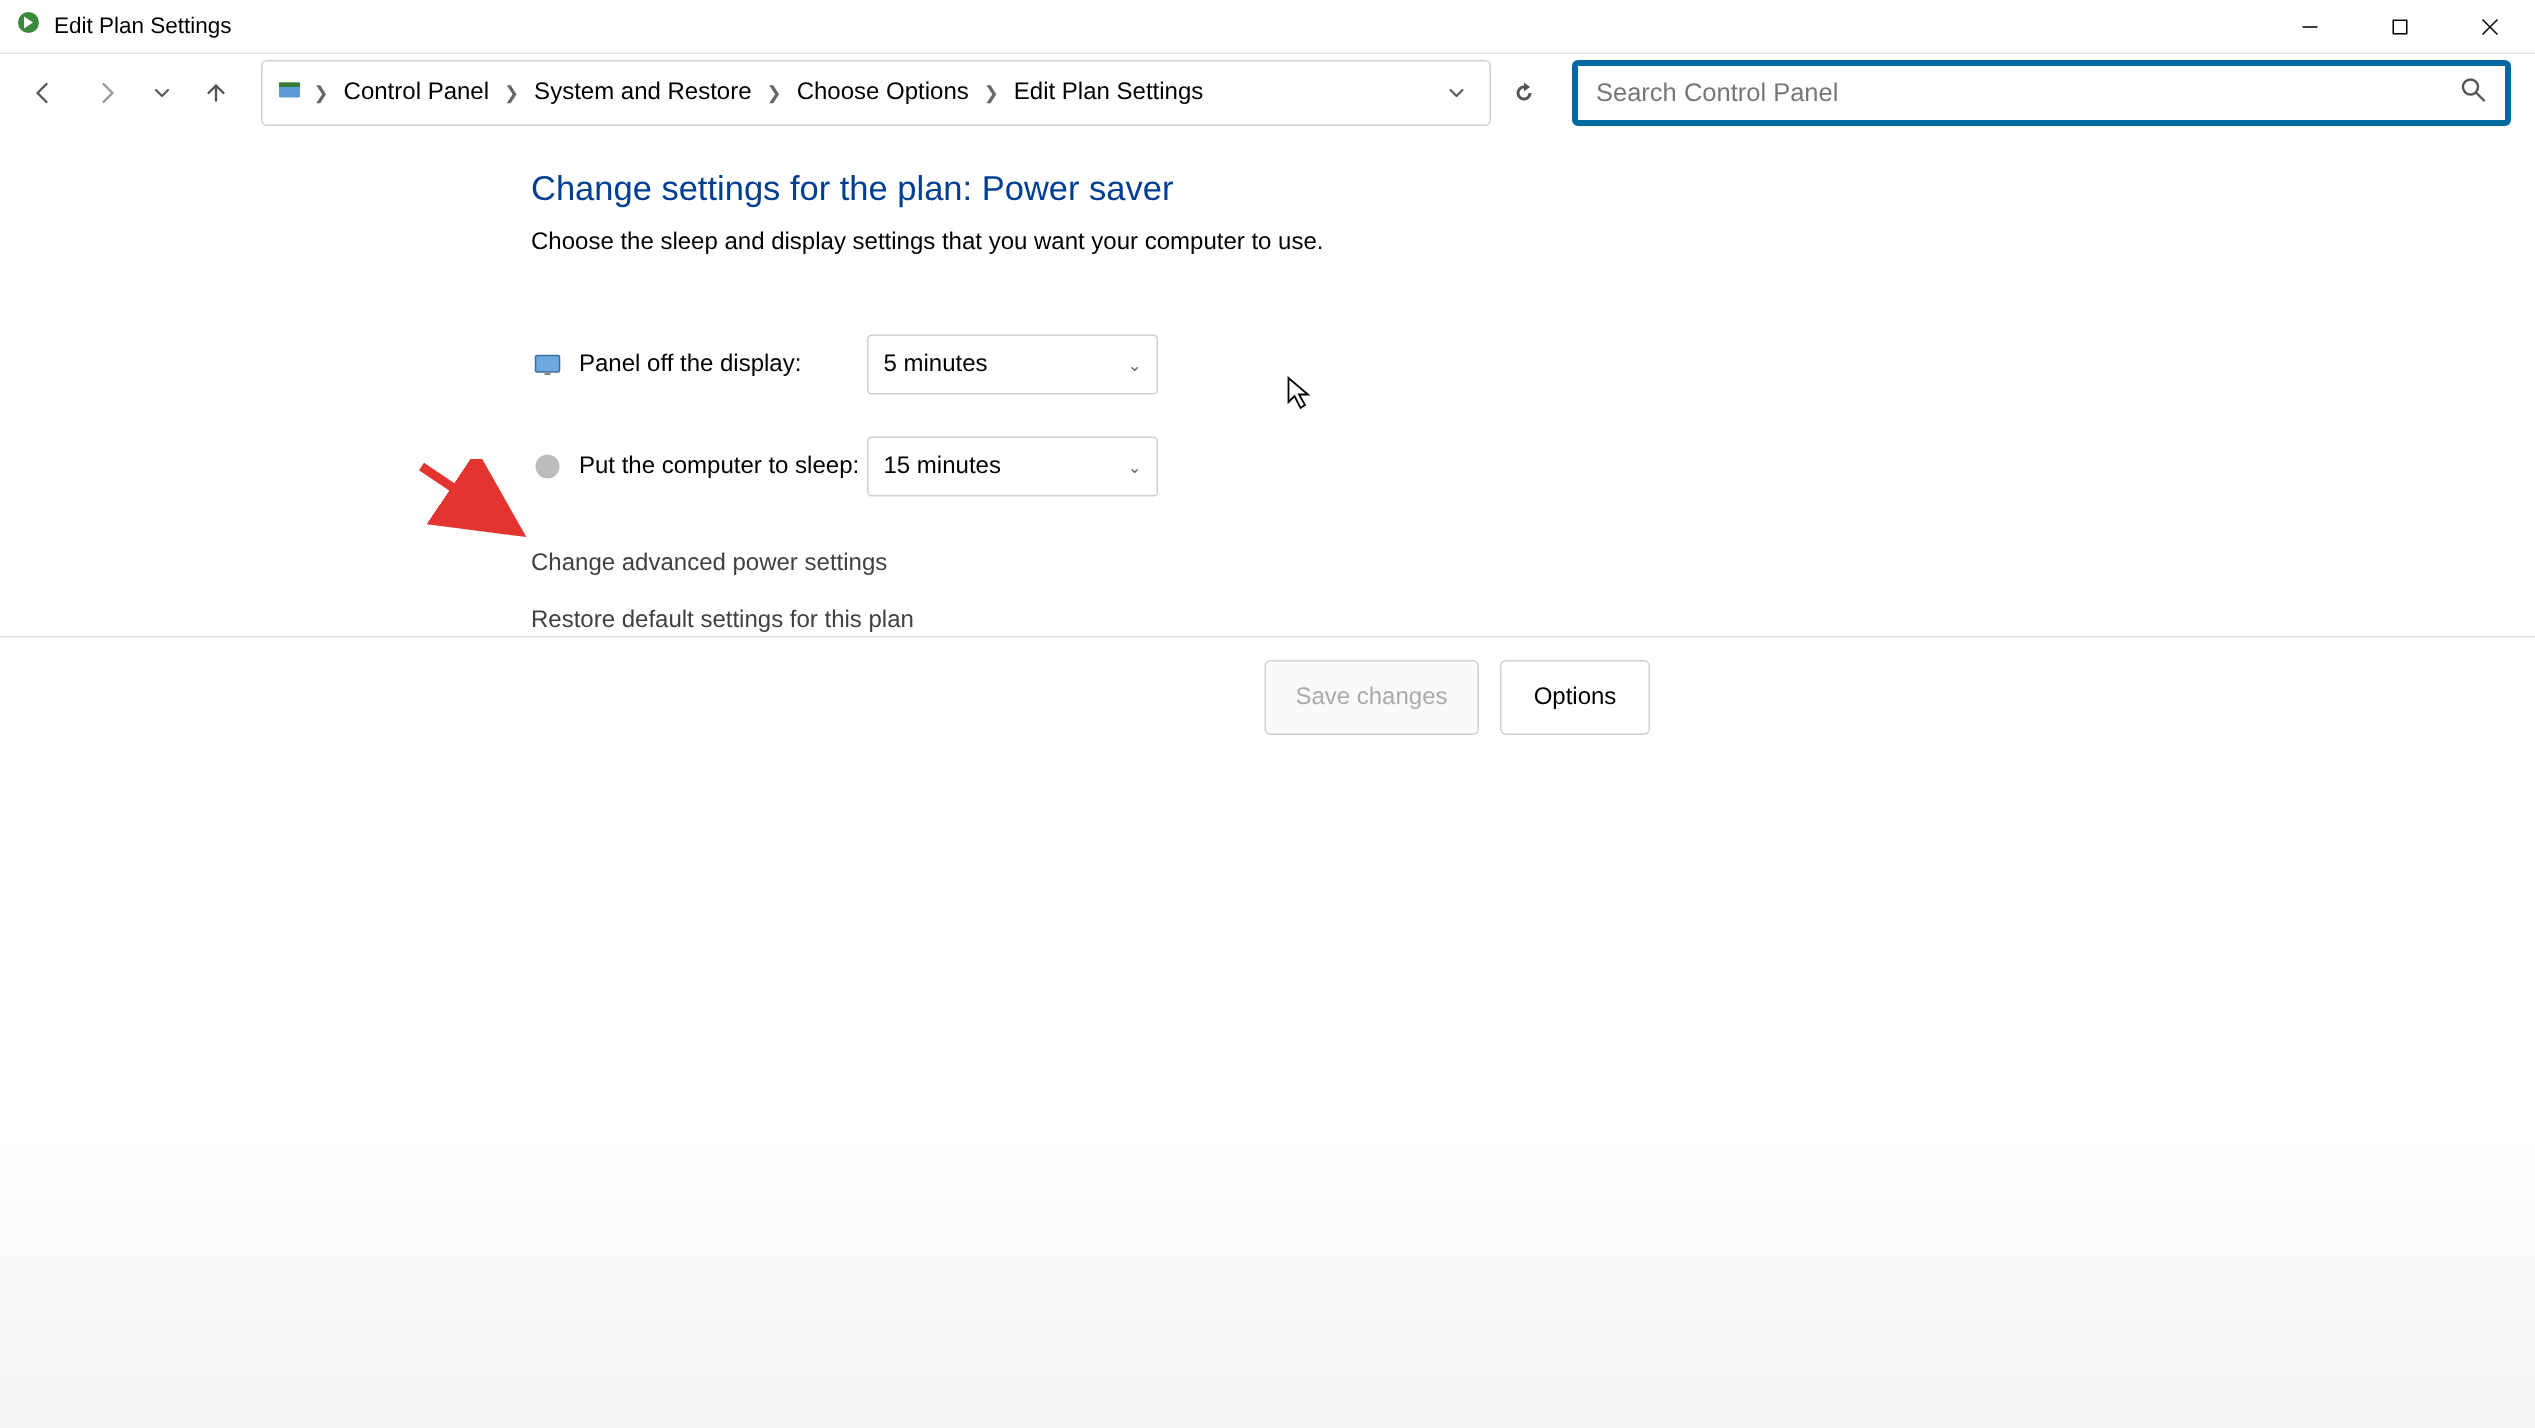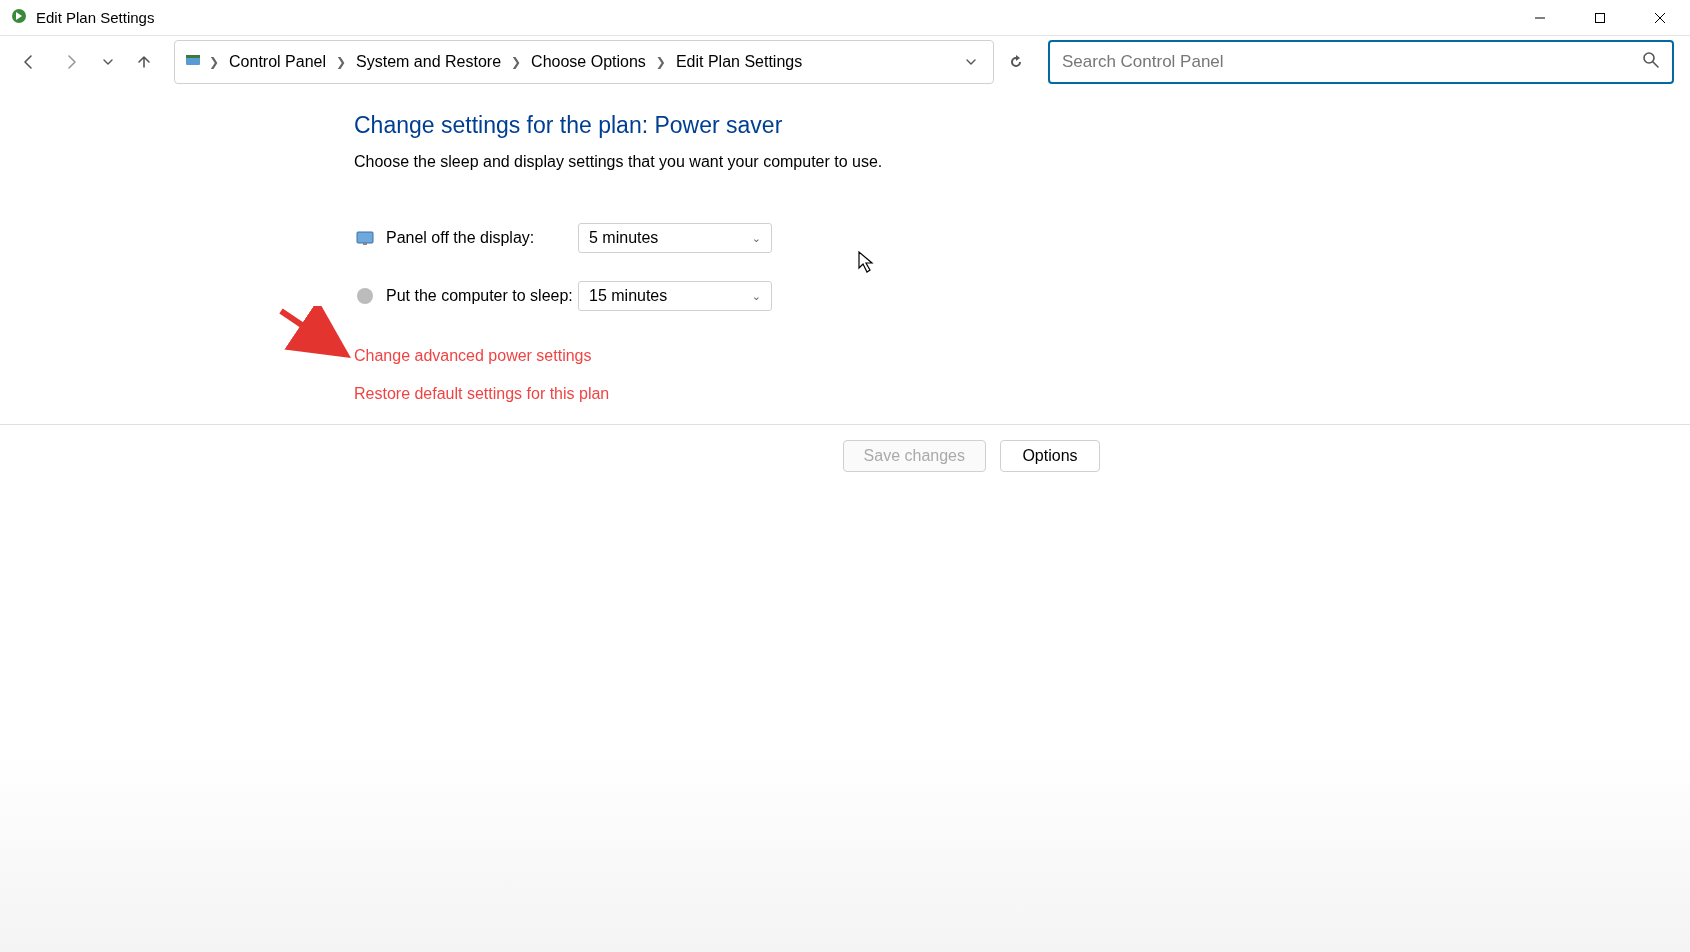--- a/index.html
+++ b/index.html
@@ -15,44 +15,44 @@
     
     .navbar { height: 52px; display: flex; align-items: center; padding: 0 8px 0 8px; gap: 4px; }
     .nav-btn { width: 40px; height: 40px; display: flex; align-items: center; justify-content: center; color: #555; cursor: pointer; border-radius: 4px; }
     .nav-btn.small { width: 24px; }
     .addressbar { flex: 0 0 auto; margin-left: 6px; height: 44px; width: 820px; border: 1px solid #d0d0d0; border-radius: 4px; display: flex; align-items: center; padding: 0 8px; gap: 4px; }
     .breadcrumb { display: flex; align-items: center; gap: 4px; font-size: 16px; color: #000; flex:1; }
     .crumb { cursor: pointer; padding: 2px 4px; }
     .crumb-sep { color: #666; font-size: 12px; padding: 0 2px; }
     .address-down { width: 28px; color: #555; cursor:pointer; display:flex; justify-content:center; }
     .refresh-btn { width: 36px; height: 36px; display: flex; align-items: center; justify-content: center; color:#555; cursor:pointer; border-radius:4px; }
-    .searchbox { flex:1; margin-left: 10px; margin-right:8px; height: 44px; border: 2px solid #0369a1; border-radius: 4px; display:flex; align-items:center; padding: 10px 12px; }
+    .searchbox { flex:1; margin-left: 10px; margin-right:8px; height: 44px; border: 4px solid #0369a1; border-radius: 4px; display:flex; align-items:center; padding: 10px 12px; }
     .searchbox input { border:none; outline:none; font-size: 17px; color:#333; flex:1; font-family:inherit; }
     .searchbox input::placeholder { color:#777; }
     .search-icon { color:#555; }
 
     
     .content { padding: 24px 12px 0 354px; position:relative; }
     .page-title { color:#003e92; font-size: 23px; font-weight:400; margin-bottom: 14px; }
     .page-desc { font-size: 16px; color:#000; margin-bottom: 52px; }
 
     .setting-row { display:flex; align-items:center; margin-bottom: 28px; }
     .setting-icon { width:22px; height:22px; margin-right: 10px; display:flex; align-items:center; justify-content:center; }
     .setting-label { font-size: 16px; color:#000; width: 192px; }
-    .dropdown { width: 194px; height: 30px; border: 1px solid #d0d0d0; border-radius: 3px; display:flex; align-items:center; padding: 0 10px; justify-content:space-between; cursor:pointer; font-size:16px; }
+    .dropdown { width: 194px; height: 40px; border: 1px solid #d0d0d0; border-radius: 3px; display:flex; align-items:center; padding: 0 10px; justify-content:space-between; cursor:pointer; font-size:16px; }
     .dropdown .dd-caret { color:#666; font-size:11px; }
 
     .links { margin-top: 36px; }
-    .link { display:block; font-size: 16px; color:#ef4444; cursor:pointer; margin-bottom: 20px; text-decoration:none; }
+    .link { display:block; font-size: 16px; color:#404040; cursor:pointer; margin-bottom: 20px; text-decoration:none; }
 
     
     .divider { border-top: 1px solid #e0e0e0; margin-top: 0; width:100%; position:absolute; left:0; top: 424px; right:0; }
 
     .footer-btns { position:absolute; left:0; right:0; top: 440px; display:flex; justify-content:flex-end; padding-right: 590px; gap: 14px; }
-    .btn { height: 32px; min-width: 100px; padding: 0 20px; border: 1px solid #d0d0d0; border-radius: 4px; background:#fff; font-size:16px; cursor:pointer; display:flex; align-items:center; justify-content:center; font-family:inherit; }
+    .btn { height: 50px; min-width: 100px; padding: 0 20px; border: 1px solid #d0d0d0; border-radius: 4px; background:#fff; font-size:16px; cursor:pointer; display:flex; align-items:center; justify-content:center; font-family:inherit; }
     .btn:disabled { color:#aaa; cursor:default; background:#fafafa; }
 
     
     .arrow-annot { position:absolute; left: 276px; top: 306px; pointer-events:none; }
 
     
     .cursor { position:absolute; left: 857px; top: 250px; pointer-events:none; }
 
     
     .bottom-gradient { position:fixed; left:0; right:0; bottom:0; height: 200px; background: linear-gradient(to bottom, #ffffff, #f4f4f4); z-index:-1; }

